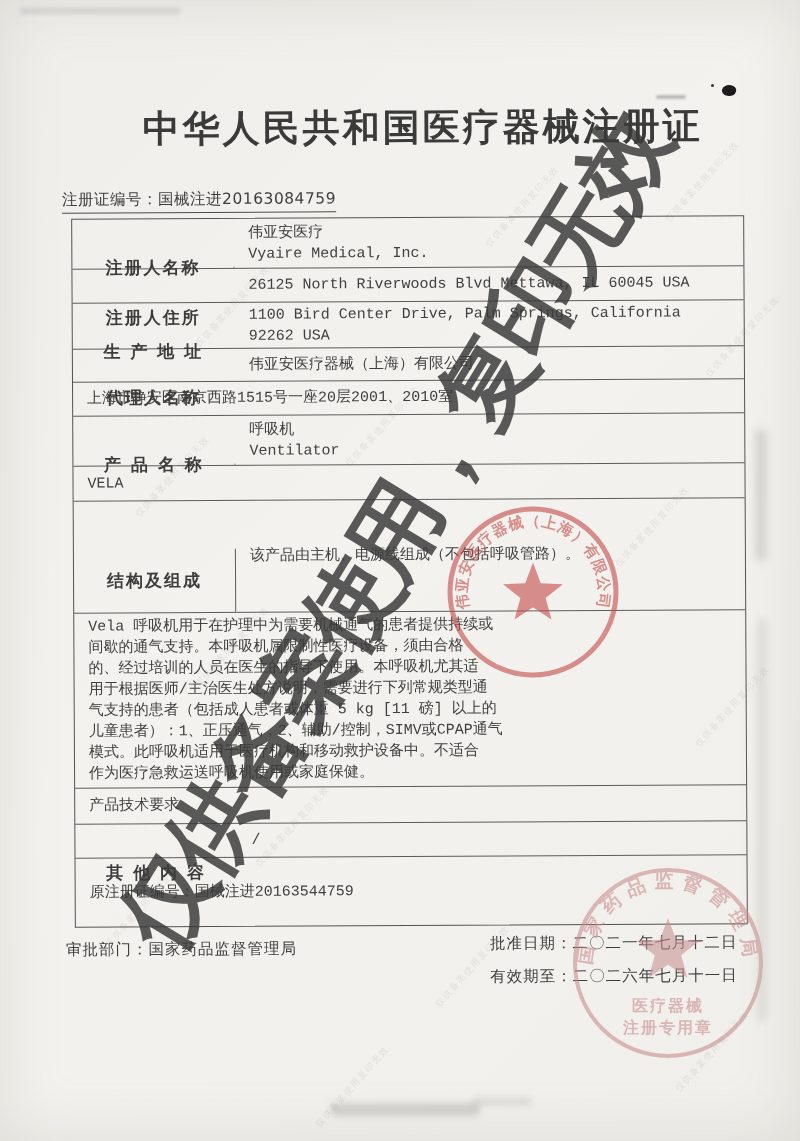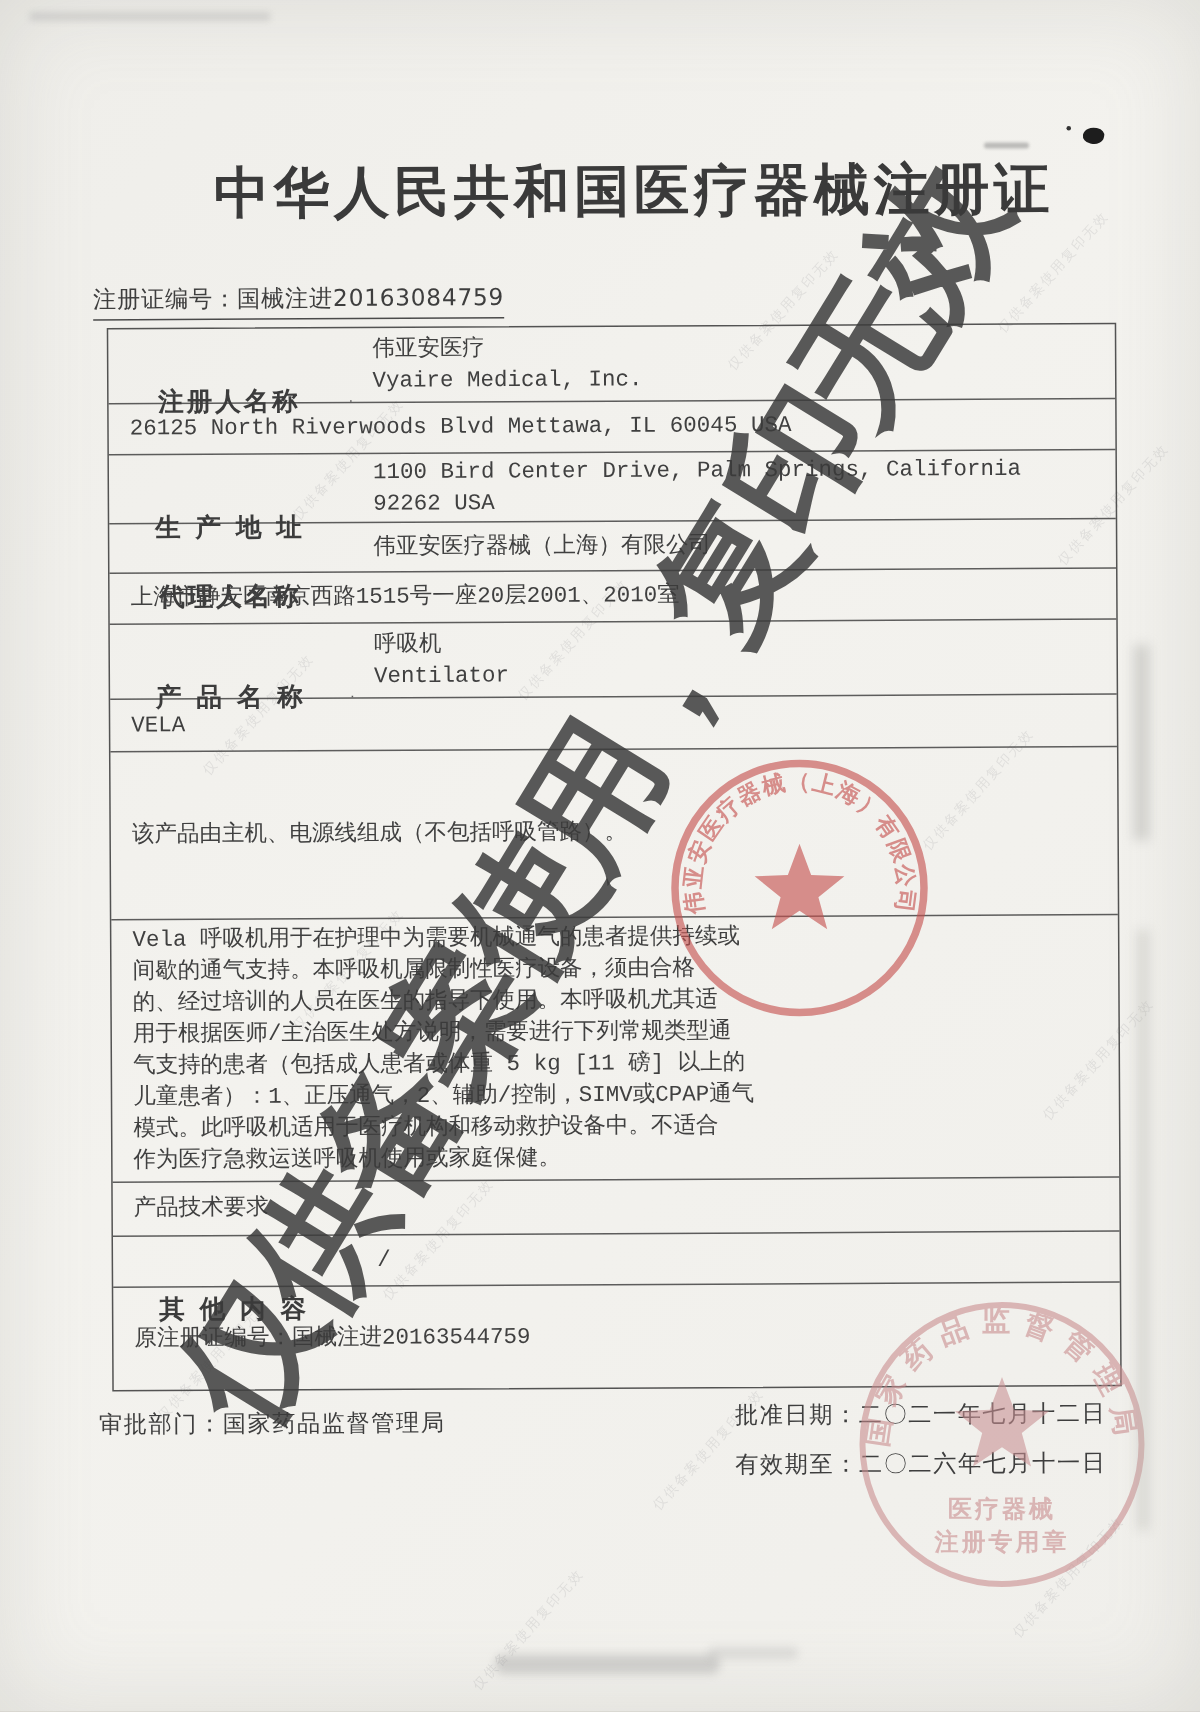--- a/index.html
+++ b/index.html
@@ -105,20 +105,21 @@
 
     <div class="reg-no">注册证编号：国械注进20163084759</div>
 
     <div class="cert-table">
       <div class="row" style="height:50px">
         <div class="cell label">注册人名称</div>
         <div class="cell value">伟亚安医疗
 Vyaire Medical, Inc.</div>
       </div>
       <div class="row" style="height:34px">
+        <div class="cell label">注册人住所</div>
         <div class="cell value">26125 North Riverwoods Blvd Mettawa, IL 60045 USA</div>
       </div>
       <div class="row" style="height:46px">
         <div class="cell label">生 产 地 址</div>
         <div class="cell value">1100 Bird Center Drive, Palm Springs, California
 92262 USA</div>
       </div>
       <div class="row" style="height:33px">
         <div class="cell label">代理人名称</div>
         <div class="cell value">伟亚安医疗器械（上海）有限公司</div>
@@ -128,20 +129,21 @@
       </div>
       <div class="row" style="height:50px">
         <div class="cell label">产 品 名 称</div>
         <div class="cell value">呼吸机
 Ventilator</div>
       </div>
       <div class="row" style="height:35px">
         <div class="cell value">VELA</div>
       </div>
       <div class="row" style="height:112px">
+        <div class="cell label">结构及组成</div>
         <div class="cell value">该产品由主机、电源线组成（不包括呼吸管路）。</div>
       </div>
       <div class="row" style="height:175px">
         <div class="cell value" style="line-height:21px">Vela 呼吸机用于在护理中为需要机械通气的患者提供持续或
 间歇的通气支持。本呼吸机属限制性医疗设备，须由合格
 的、经过培训的人员在医生的指导下使用。本呼吸机尤其适
 用于根据医师/主治医生处方说明，需要进行下列常规类型通
 气支持的患者（包括成人患者或体重 5 kg [11 磅] 以上的
 儿童患者）：1、正压通气，2、辅助/控制，SIMV或CPAP通气
 模式。此呼吸机适用于医疗机构和移动救护设备中。不适合

